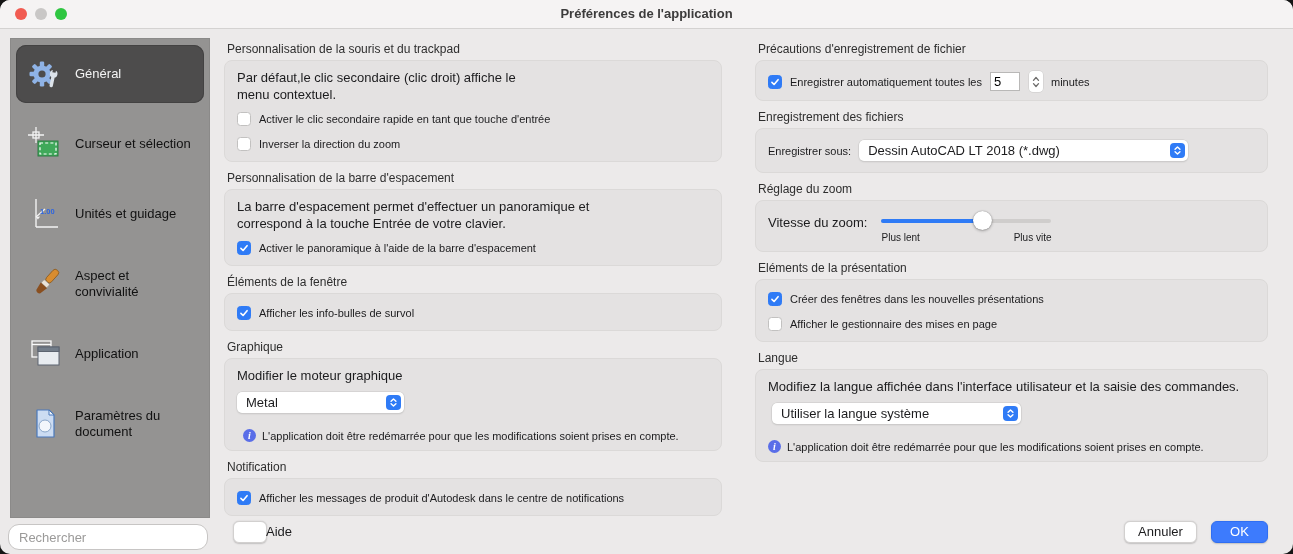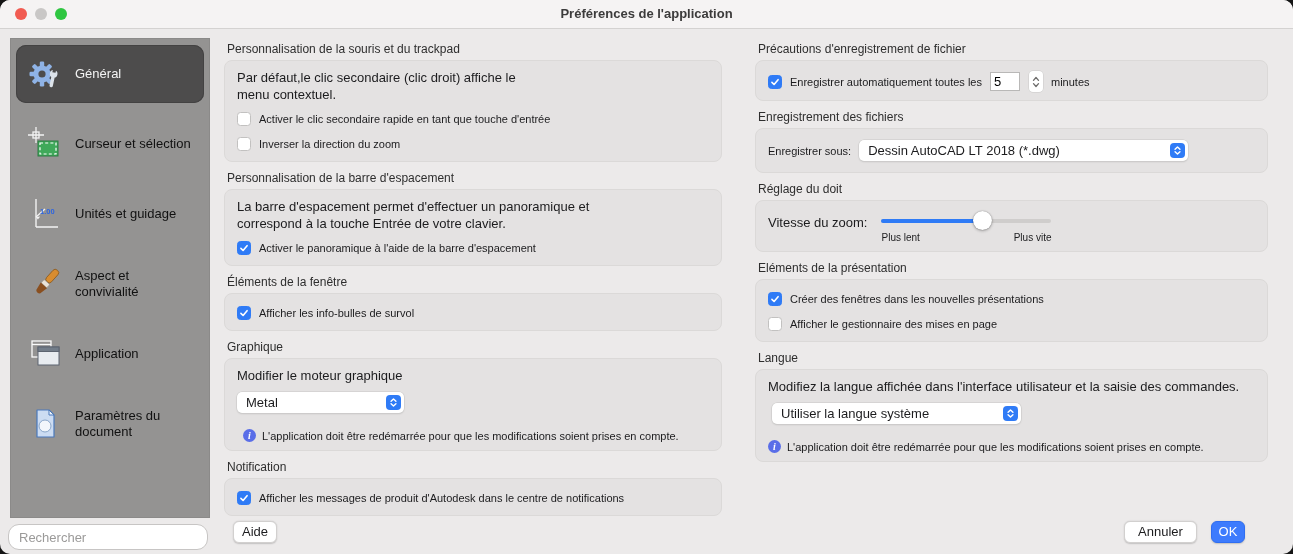--- a/index.html
+++ b/index.html
@@ -13,23 +13,23 @@
   .sidebar{position:absolute;left:10px;top:38px;width:200px;height:480px;background:#949392;border:1px solid #8b8a89;box-sizing:border-box;}
   .side-item{display:flex;align-items:center;height:70px;padding-left:14px;cursor:default;}
   .side-item .icon{width:40px;height:40px;flex:0 0 40px;}
   .side-item .side-label{margin-left:10px;font-size:13px;color:#111;max-width:116px;line-height:16px;}
   .side-item.selected{height:58px;margin:6px 5px 6px 5px;padding-left:9px;background:#4d4c4c;border-radius:10px;box-shadow:inset 0 0 0 1px #434242;}
   .side-item.selected .side-label{color:#f4f4f4;}
   
   .search{position:absolute;left:8px;top:524px;width:200px;height:21px;box-sizing:border-box;border:1px solid #c7c5c4;border-radius:11px;background:#fff;padding:12px 10px;font-size:13px;color:#222;outline:none;font-family:inherit;}
   .search::placeholder{color:#9b9a99;}
   .btn{position:absolute;height:22px;box-sizing:border-box;border:1px solid #d2d0cf;border-radius:6px;background:#fff;font-size:13px;color:#1c1c1e;text-align:center;line-height:20px;box-shadow:0 0.5px 1.5px rgba(0,0,0,.18);cursor:default;}
-  .btn-aide{left:233px;top:521px;width:44px;}
+  .btn-aide{left:233px;top:521px;width:24px;padding-left:32px;}
   .btn-annuler{left:1124px;top:521px;width:73px;}
-  .btn-ok{left:1211px;top:521px;width:34px;background:#3d7bfd;border-color:#2f6ef2;color:#fff;}
+  .btn-ok{left:1211px;top:521px;width:57px;background:#3d7bfd;border-color:#2f6ef2;color:#fff;}
   
   .col{position:absolute;top:42px;}
   .col-middle{left:224px;width:498px;}
   .col-right{left:755px;width:513px;}
   .sec-header{font-size:12px;color:#2e2e2e;margin:9px 0 4px 3px;}
   .col .sec-header:first-child{margin-top:0;}
   .gbox{background:#e4e2e2;border:1px solid #dbd9d8;border-radius:8px;padding:8px 12px;box-sizing:border-box;}
   .desc{font-size:13px;line-height:17px;color:#1c1c1e;}
   
   .opt-row{display:flex;align-items:center;gap:8px;margin-top:7px;min-height:18px;}
@@ -276,21 +276,21 @@
           <span>Dessin AutoCAD LT 2018 (*.dwg)</span>
           <span class="sel-badge">
               <svg viewBox="0 0 16 16" width="13" height="13">
                 <path d="M5 6.6 L8 3.6 L11 6.6 M5 9.4 L8 12.4 L11 9.4" fill="none" stroke="#fff" stroke-width="1.7" stroke-linecap="round" stroke-linejoin="round"></path>
               </svg>
             </span>
         </div>
       </div>
     </div>
 
-    <div class="sec-header">Réglage du doit</div>
+    <div class="sec-header">Réglage du zoom</div>
     <div class="gbox">
       <div class="zoom-row">
         <span class="zoom-label">Vitesse du zoom:</span>
         <div class="slider-wrap" style="--val: 59;">
           <div class="slider">
             <div class="slider-track">
                 <div class="slider-fill"></div>
               </div>
             <div class="slider-thumb"></div>
           </div>

